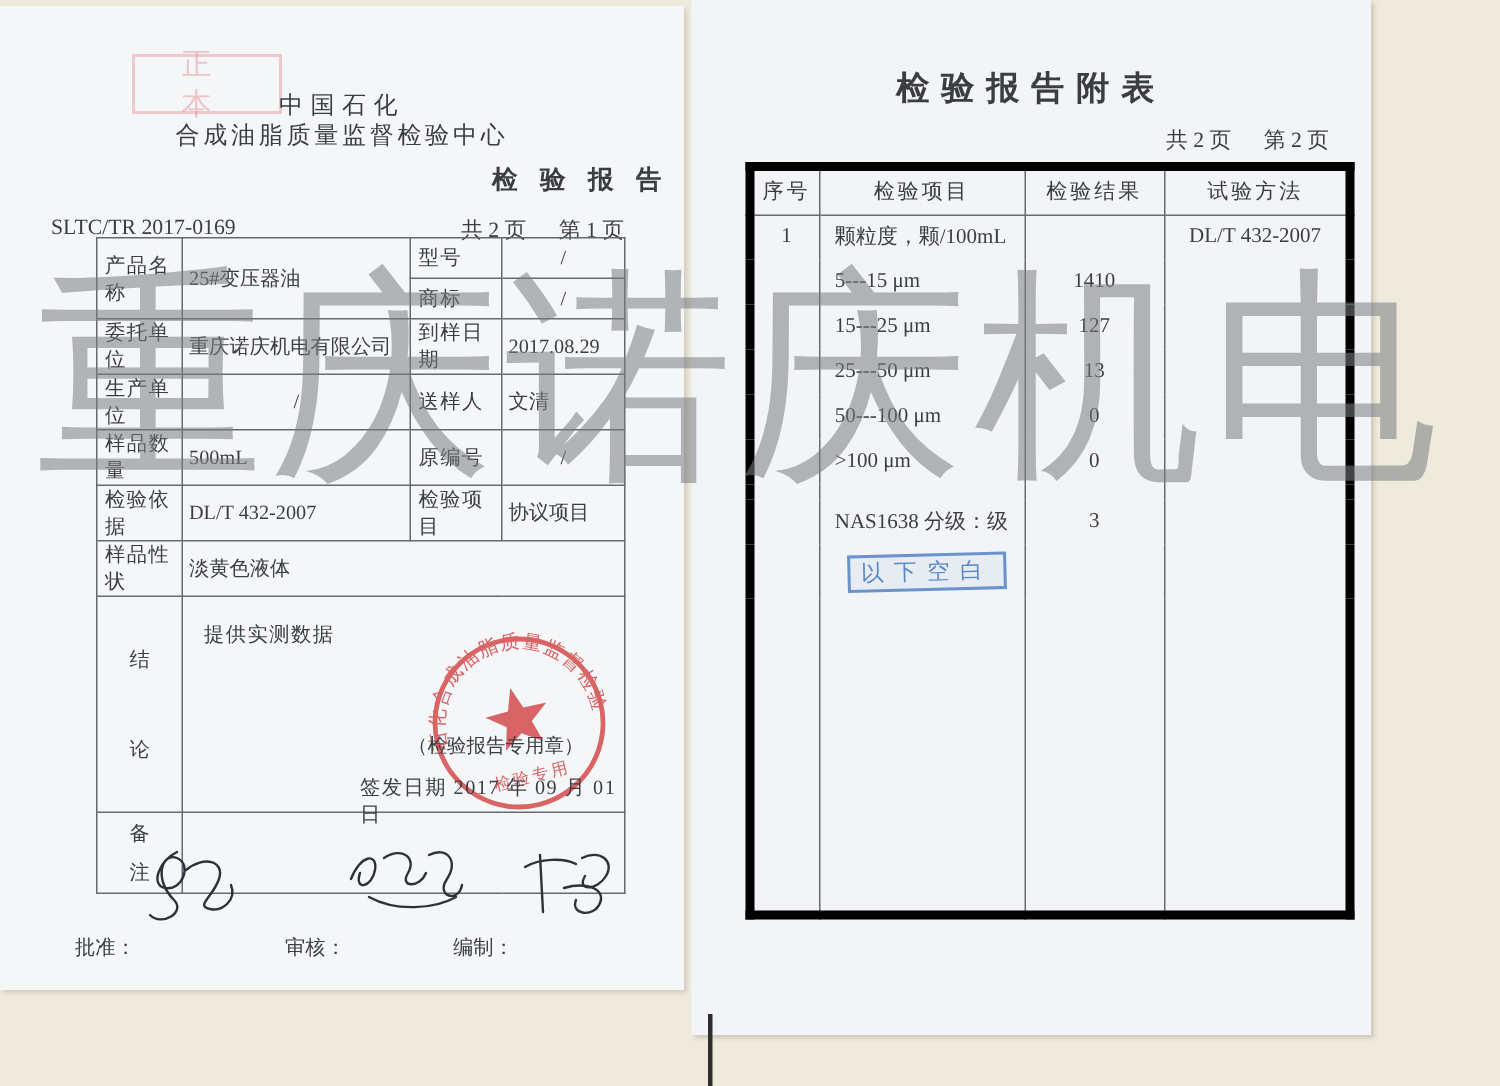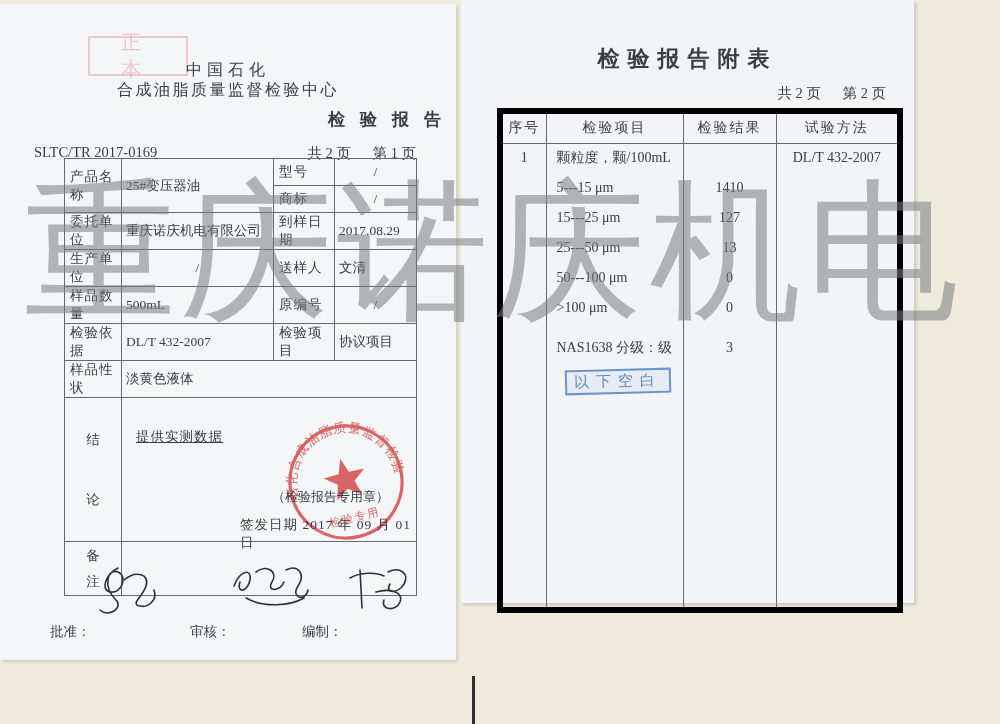--- a/index.html
+++ b/index.html
@@ -5,21 +5,21 @@
   * { margin:0; padding:0; box-sizing:border-box; }
   html,body { width:1000px; height:724px; }
   body {
     position:relative; overflow:hidden;
     background:#eeeadc;
     font-family:"Liberation Serif","DejaVu Serif",serif;
     color:#3b3d42;
   }
   .page { position:absolute; background:#f5f6f8; }
   #page1 { left:0; top:4px; width:456px; height:656px; box-shadow:2px 2px 3px rgba(0,0,0,.12); }
-  #page2 { left:461px; top:0; width:453px; height:603px; background:#f3f4f7; box-shadow:2px 2px 3px rgba(0,0,0,.15); }
+  #page2 { left:461px; top:0; width:453px; height:690px; background:#f3f4f7; box-shadow:2px 2px 3px rgba(0,0,0,.15); }
 
   
   #watermark {
     position:absolute; left:24px; top:168px; width:934px; height:170px;
     display:flex; justify-content:space-between; align-items:center;
     font-size:152px; line-height:160px; font-weight:500;
     color:rgba(120,123,128,.55); z-index:40; pointer-events:none;
     font-family:"Liberation Serif","DejaVu Serif",serif;
   }
 
@@ -38,21 +38,21 @@
 
   table { border-collapse:collapse; table-layout:fixed; }
   #info-table { position:absolute; left:64px; top:154px; width:352px; font-size:13.5px; }
   #info-table td { border:1px solid #666a70; padding:0 4px; overflow:visible; }
   #info-table td.lbl { letter-spacing:1px; padding-left:5px; }
   #info-table td.ctr { text-align:center; }
   tr.h27{height:27px} tr.h35{height:35px} tr.h30{height:30px} tr.h144{height:144px} tr.h54{height:54px}
   .vlabel { text-align:center; vertical-align:middle; }
   .vlabel div { line-height:1; }
   .concl-cell { position:relative; vertical-align:top; }
-  .concl-text { position:absolute; left:14px; top:30px; letter-spacing:1px;text-decoration:underline; }
+  .concl-text { position:absolute; left:14px; top:16px; letter-spacing:1px; }
   .seal-svg { position:absolute; left:160px; top:20px; }
   .seal-caption { position:absolute; left:150px; top:90px; font-size:13px; z-index:3; }
   .issue-date { position:absolute; left:118px; top:118px; font-size:13.5px; z-index:3; letter-spacing:1px; }
 
   #sign-row { position:absolute; left:50px; top:562px; width:380px; height:60px; font-size:13.5px; }
   #sign-row .slabel { position:absolute; top:25px;margin-top:32px; }
   .sig { position:absolute; overflow:visible; }
 
   
   .att-title { position:absolute; top:44px; width:100%; text-align:center; font-size:22px; font-weight:bold; letter-spacing:8px; }

